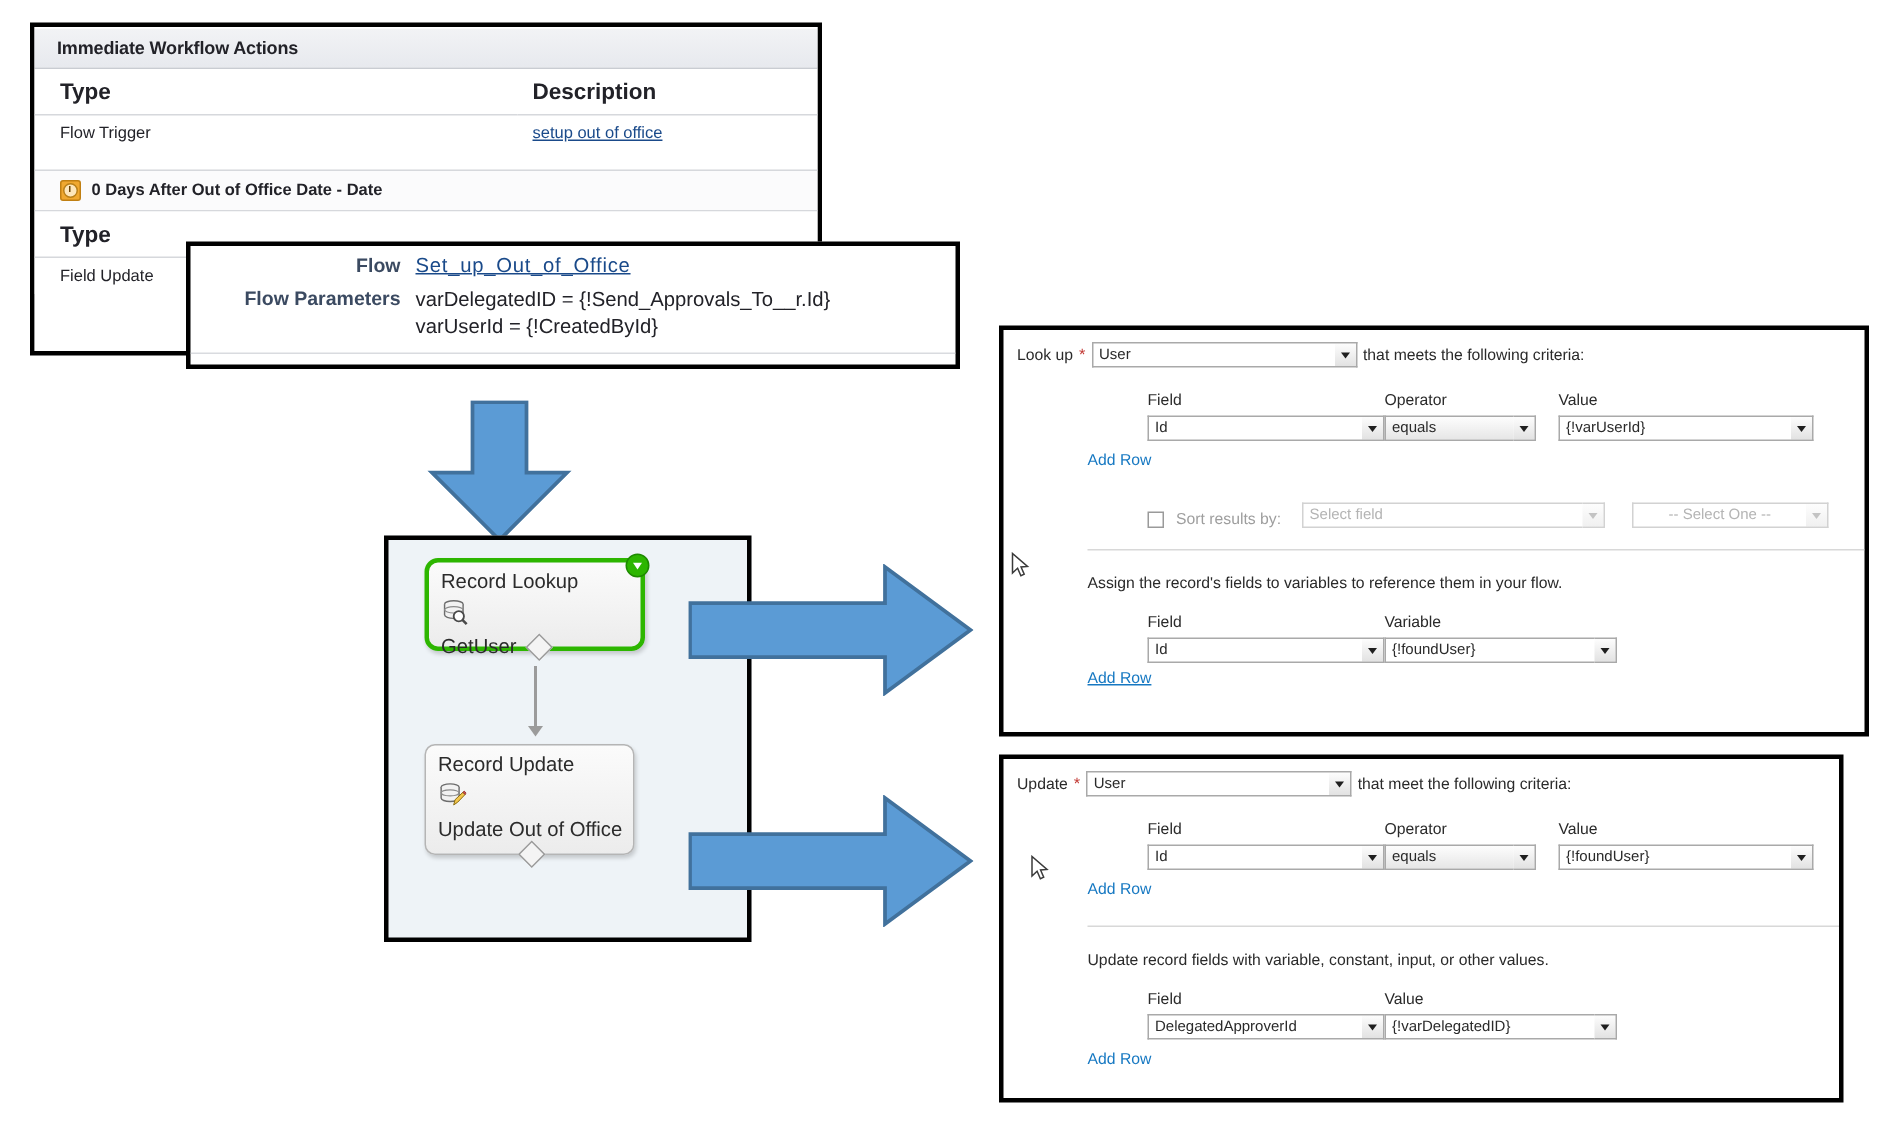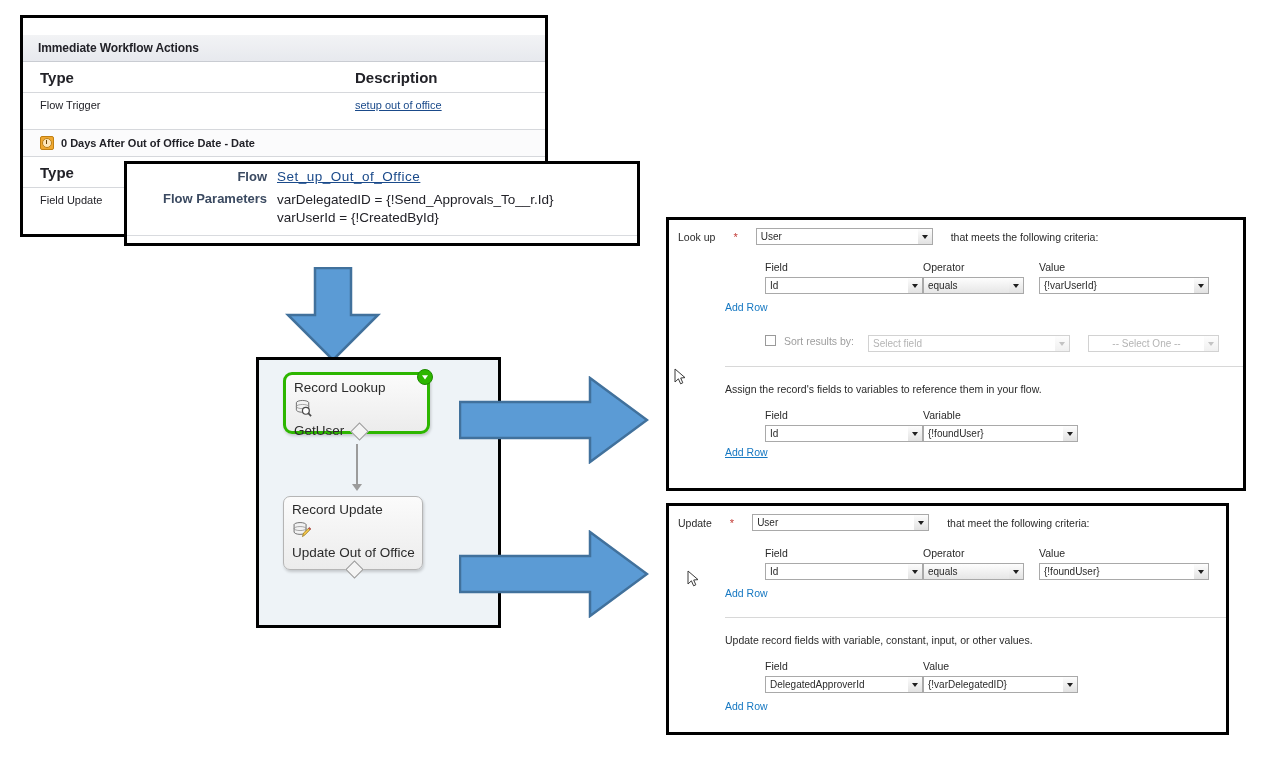--- a/index.html
+++ b/index.html
@@ -32,21 +32,20 @@
     border-bottom: 1px solid #c9ccd2;
     border-top: 1px solid #ffffff;
     font-size: 12px;
     font-weight: bold;
     color: #222228;
     padding: 6px 0 6px 15px;
     letter-spacing: -0.1px;
     display: flex;
     align-items: baseline;
     gap: 16px;
-    margin-top: 16px;
   }
   .wf-sectionhead .seelink {
     font-size: 10.5px; font-weight: bold; color: #1a4a8a;
     text-decoration: underline; cursor: pointer;
   }
   .wf-table { width: 100%; border-collapse: collapse; }
   .wf-table th {
     text-align: left;
     font-size: 15px; font-weight: bold; color: #222228;
     padding: 7px 0 6px 17px;
@@ -168,33 +167,33 @@
     background: #ffffff;
     border: 3px solid #000000;
     overflow: hidden;
     font-size: 10.5px;
     color: #2a2a2a;
   }
   #panel-lookup { left: 666px; top: 217px; width: 580px; height: 274px; }
   #panel-update { left: 666px; top: 503px; width: 563px; height: 232px; }
 
   .rp-toprow {
-    display: flex; align-items: center; gap: 18px;
+    display: flex; align-items: center; gap: 4px;
     padding: 8px 0 0 9px;
   }
   .rp-toplabel { font-size: 10.5px; color: #2a2a2a; }
   .rp-req { color: #c23934; font-size: 11px; }
   .rp-trail { font-size: 10.5px; color: #2a2a2a; }
 
   .rp-section { padding-left: 56px; padding-right: 10px; }
 
   .col-head {
     font-size: 10.5px; color: #2a2a2a; font-weight: normal;
   }
-  .row-flex { display: flex; align-items: flex-start; padding-left: 40px; }
+  .row-flex { display: flex; align-items: flex-end; padding-left: 40px; }
 
   
   .combo { display: inline-flex; height: 17px; align-items: stretch; }
   .combo .txt {
     border: 1px solid #a9a9a9; background: #ffffff;
     font-size: 10px; color: #2a2a2a;
     padding: 0 4px; display: flex; align-items: center;
     white-space: nowrap; overflow: hidden;
   }
   .combo .btn {

